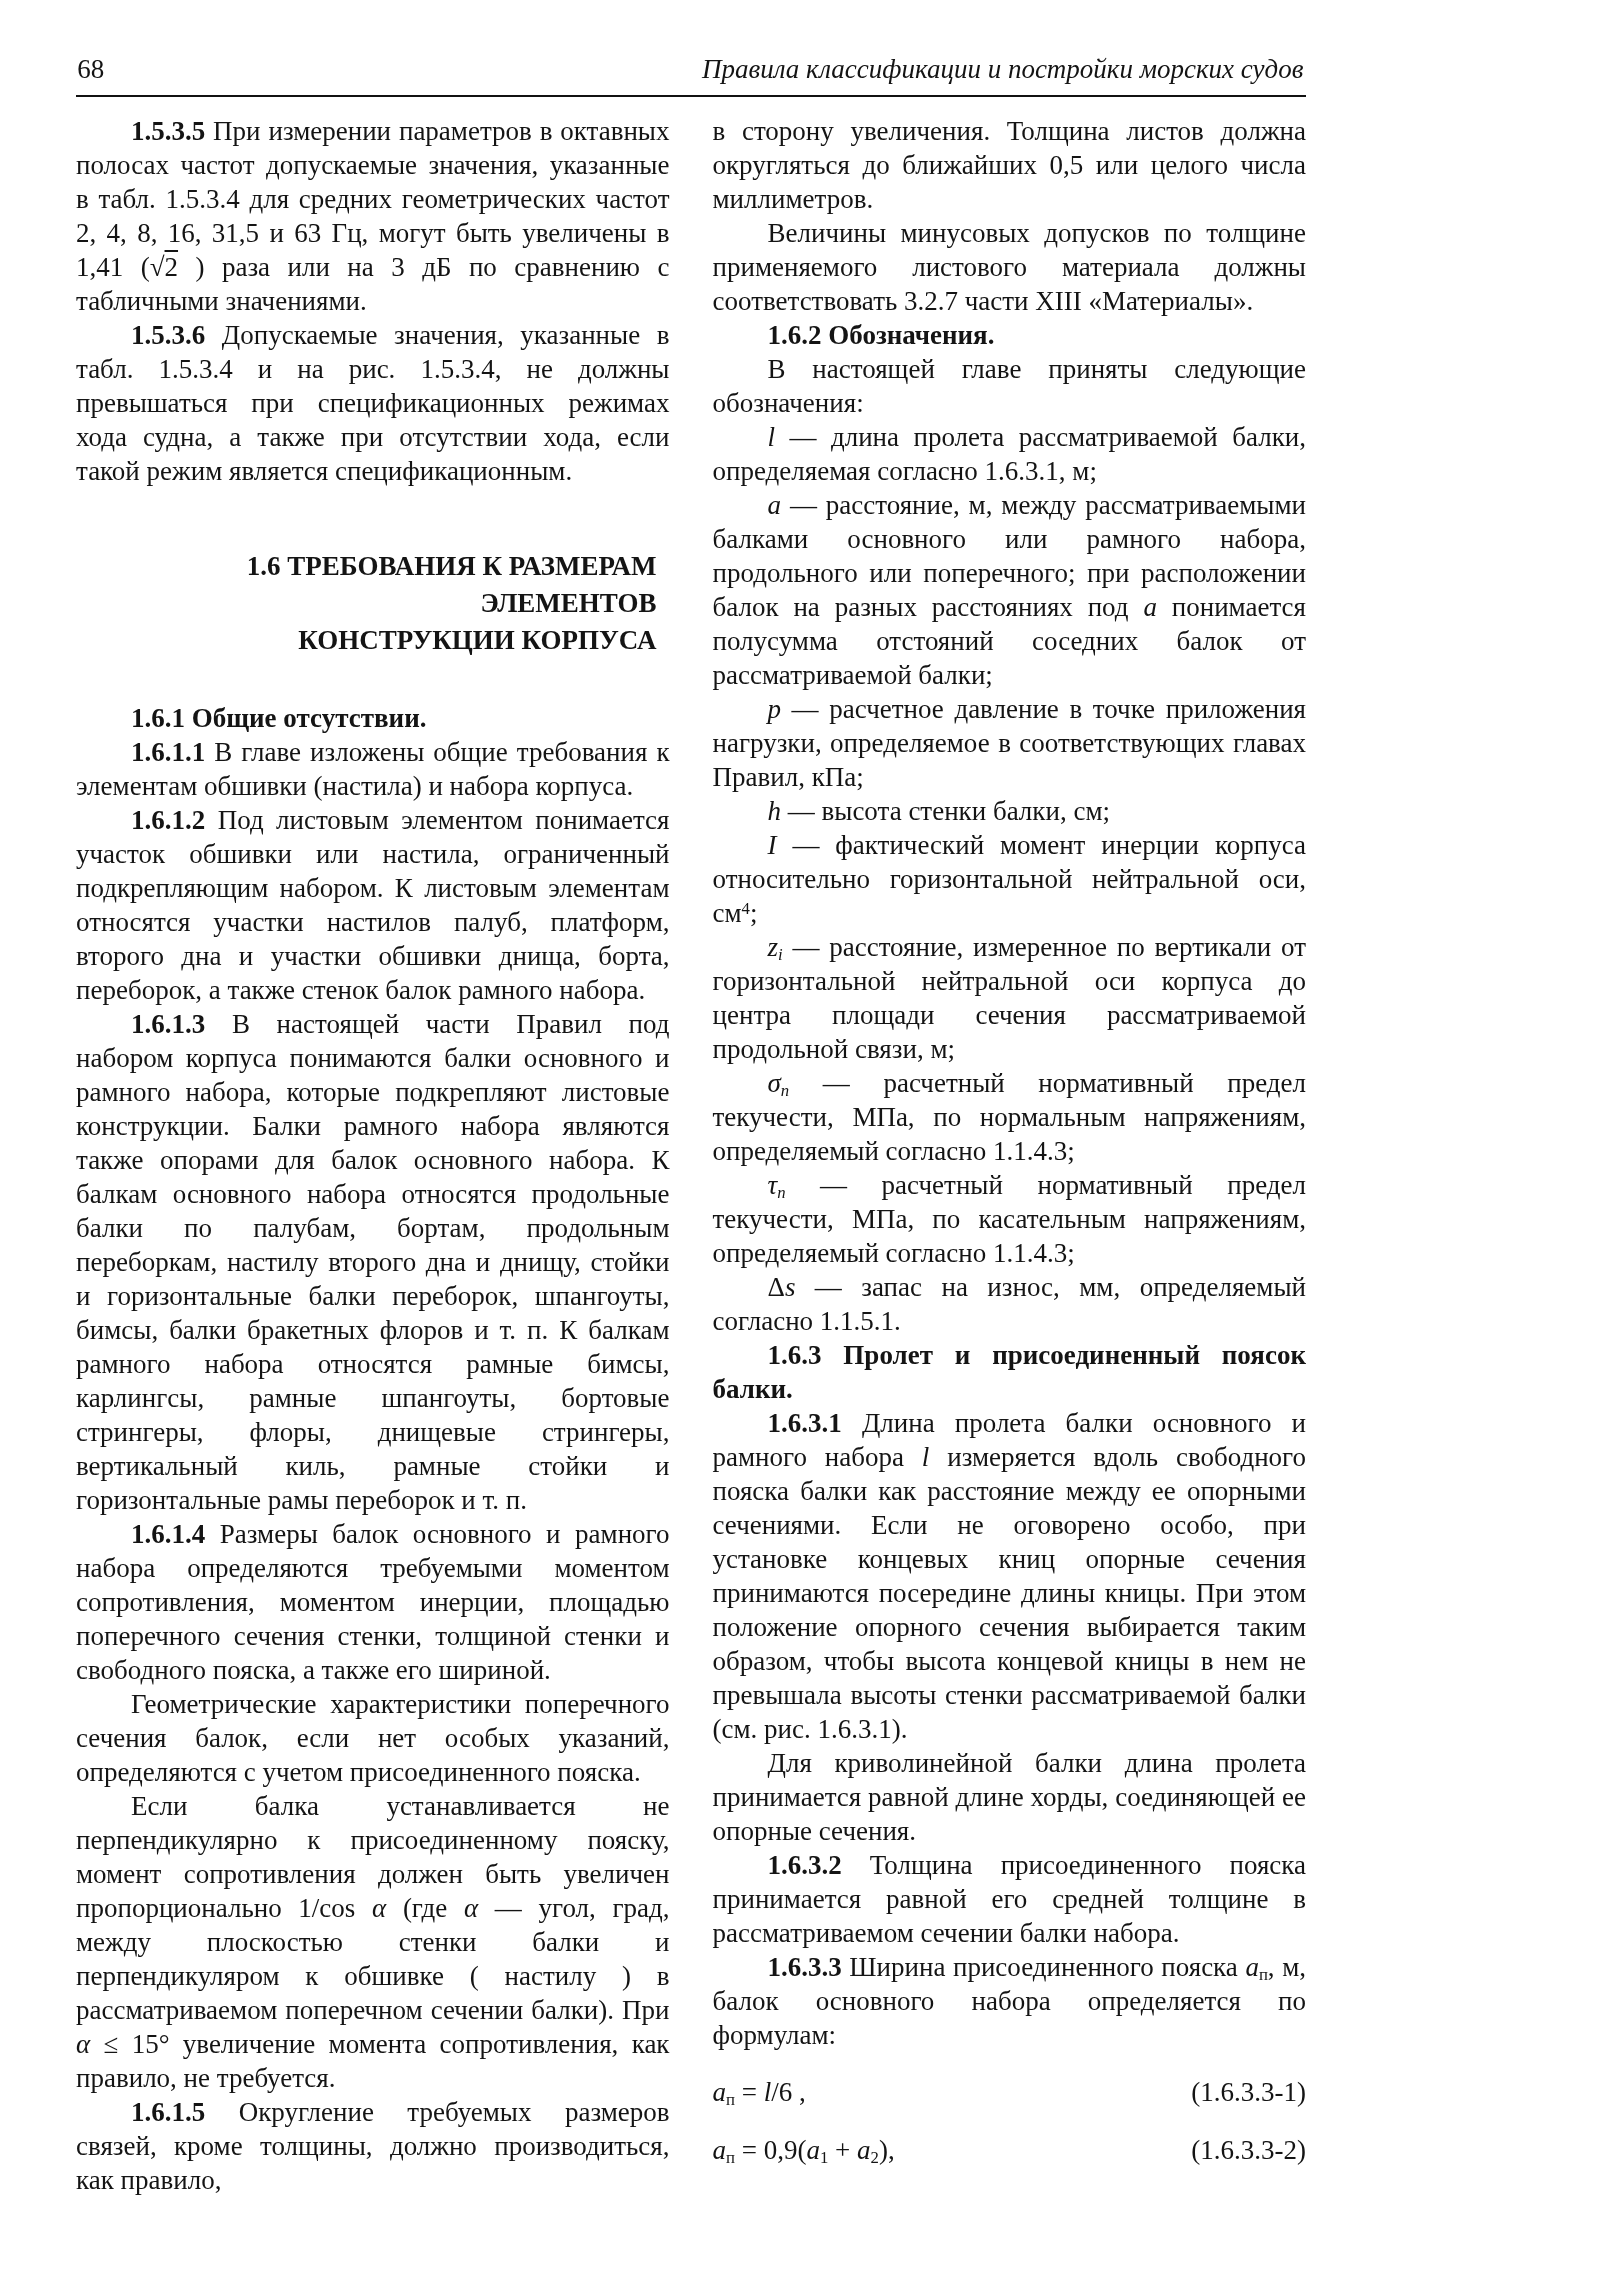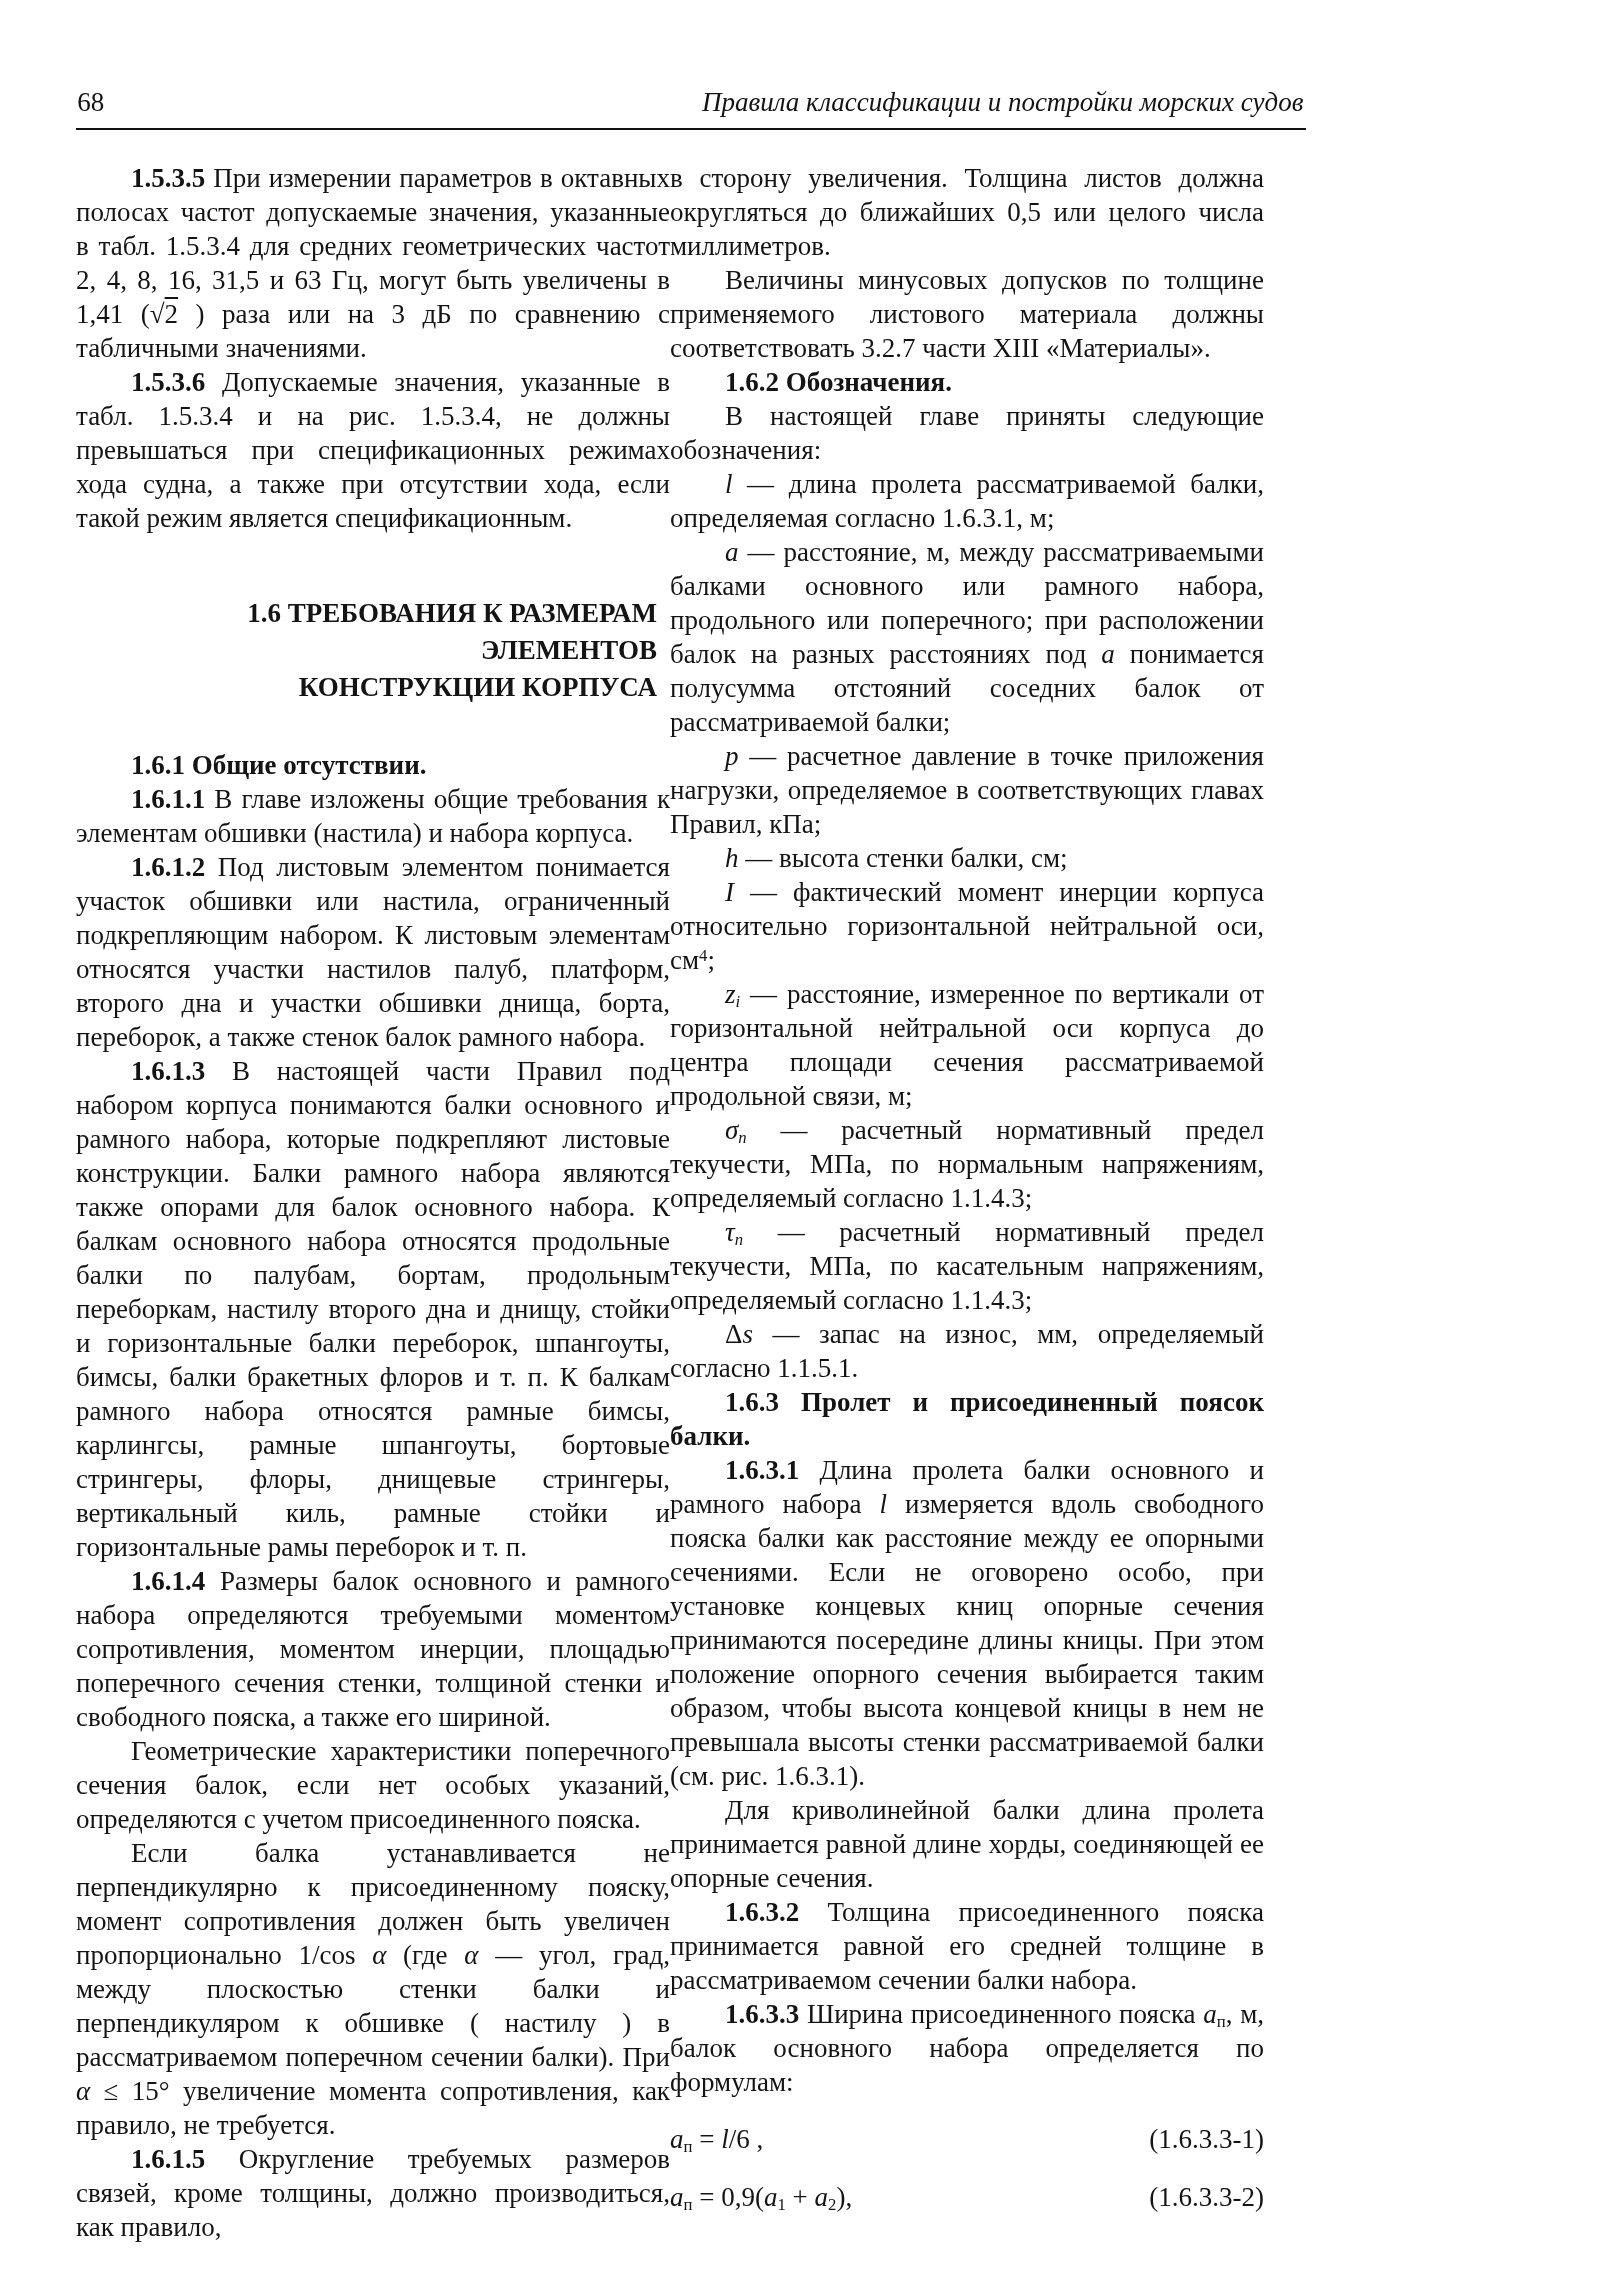--- a/index.html
+++ b/index.html
@@ -1,25 +1,25 @@
 <!DOCTYPE html>
 <html style="font-size:10.5px"><head>
 <meta charset="utf-8">
 <style>
   html,body{margin:0;padding:0;}
   body{background:#d9d9d9;}
   .page{width:1623px;height:2295px;background:#ffffff;box-sizing:border-box;
-        padding:86px 317px 0 76px;font-family:"Liberation Serif",serif;
+        padding:53px 317px 0 76px;font-family:"Liberation Serif",serif;
         color:#141414;position:relative;overflow:hidden;}
   .hdr{display:flex;justify-content:space-between;align-items:baseline;
        font-size:27px;line-height:1.2;padding:0 2.6px 9.2px 1.3px;
        border-bottom:2.6px solid #111;}
   .hdr .pg{font-style:normal;}
   .hdr .title{font-style:italic;margin-left:12px;}
-  .cols{display:flex;margin-top:31px;}
+  .cols{display:flex;gap:43px;margin-top:17px;}
   .col{width:594px;}
   .para{font-size:27px;line-height:34px;text-align:justify;text-indent:55px;}
   .para.noindent{text-indent:0;}
   .para.h-center{text-align:right;text-indent:0;margin:60px 13px 42px 13px;line-height:37px;}
   .para.formula{display:flex;justify-content:space-between;align-items:flex-start;
            text-indent:0;text-align:left;margin:23.6px 0;}
   .b{font-weight:bold;}
   .i{font-style:italic;}
   .sub{font-size:0.62em;vertical-align:-0.25em;line-height:0;}
   .sup{font-size:0.62em;vertical-align:0.5em;line-height:0;}

